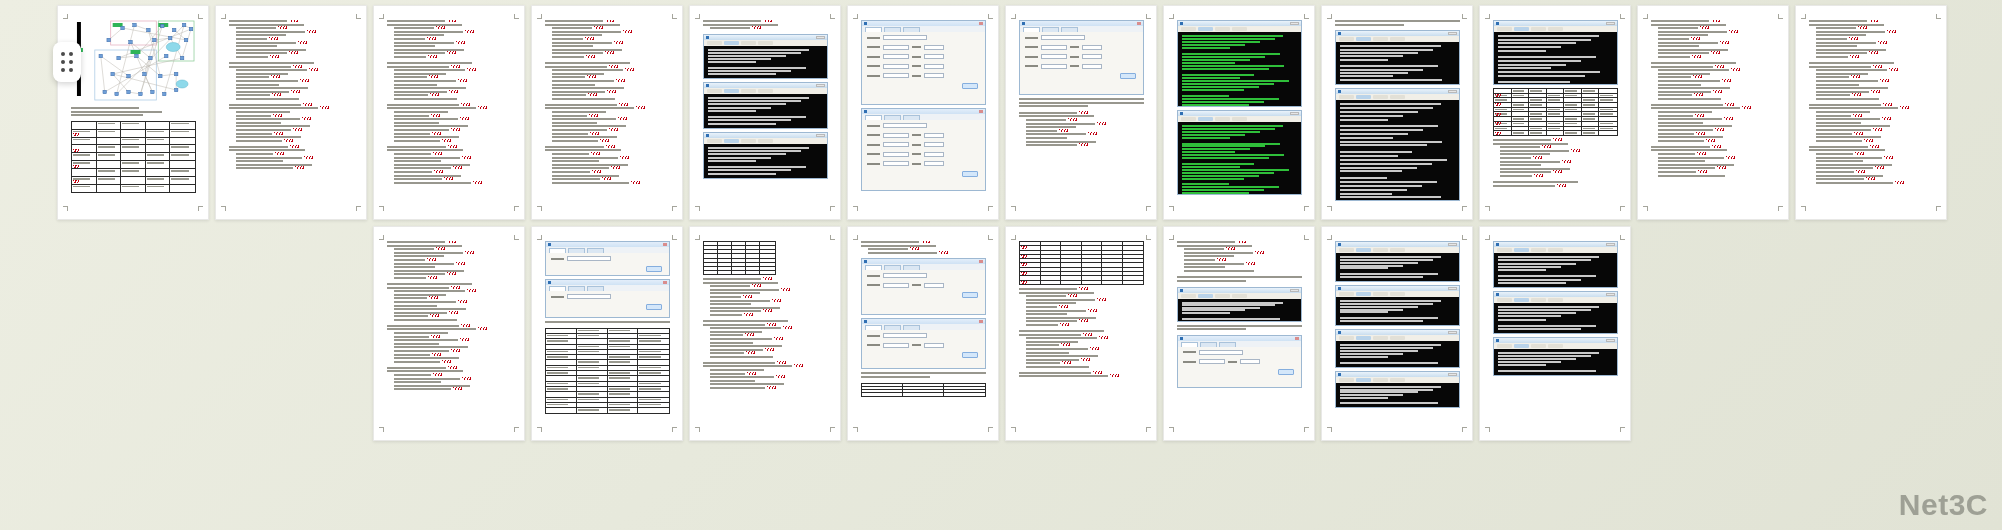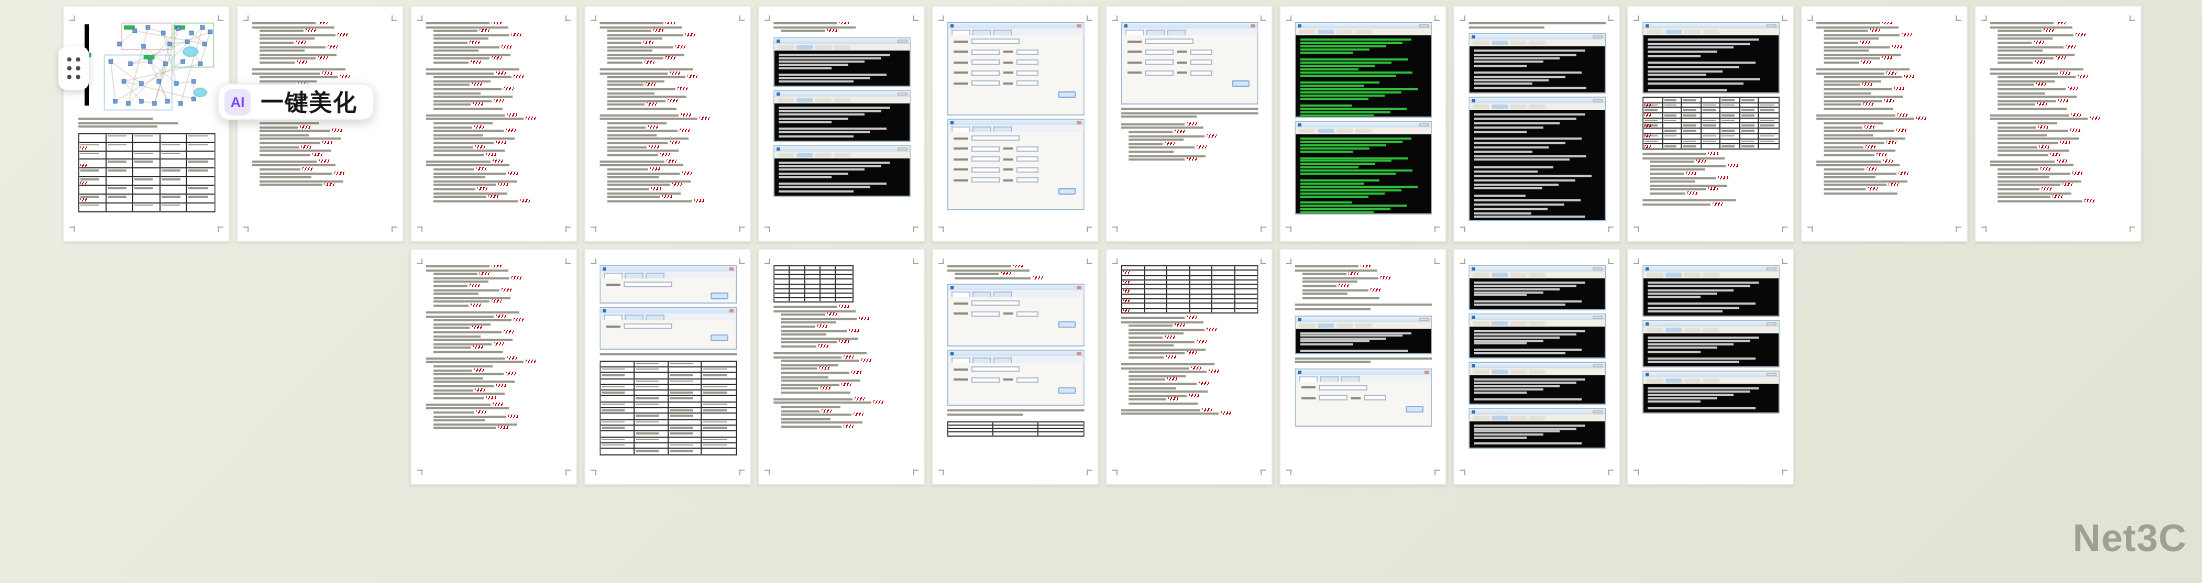--- a/index.html
+++ b/index.html
@@ -82,21 +82,21 @@
     background:#fff; box-shadow:0 3px 10px rgba(0,0,0,.18); border:1px solid #efefef;
     display:flex; align-items:center; gap:9px; padding:0 14px 0 5px; cursor:pointer;
   }
   .ai-badge {
     width:24px; height:24px; border-radius:7px; background:#ebe5fc; color:#7a4bf5;
     font-size:13px; font-weight:700; display:flex; align-items:center; justify-content:center;
   }
   .ai-label { font-size:21px; font-weight:600; color:#161616; letter-spacing:1px; white-space:nowrap; }
 
   .watermark {
-    position:absolute; right:14px; bottom:20px; font-size:35px; font-weight:700;
+    position:absolute; right:14px; bottom:8px; font-size:30px; font-weight:700;
     color:#9ea095; letter-spacing:0.5px; user-select:none;
   }
 </style>
 </head>
 <body>
 
 <div class="stage">
   <div id="pages-layer">
       <div class="page" style="left: 57px; top: 5px;">
         <div class="cm tl"></div>
@@ -2870,19 +2870,15 @@
     <span class="dots">
         <i></i>
         <i></i>
         <i></i>
         <i></i>
         <i></i>
         <i></i>
       </span>
   </div>
 
-  <div class="ai-btn">
-    <span class="ai-badge" style="background: rgb(235, 229, 252); color: rgb(122, 75, 245);">AI</span>
-    <span class="ai-label">一键美化</span>
-  </div>
 
   <div class="watermark" style="color: rgb(158, 160, 149);">Net3C</div>
 </div>
 
 </body></html>

